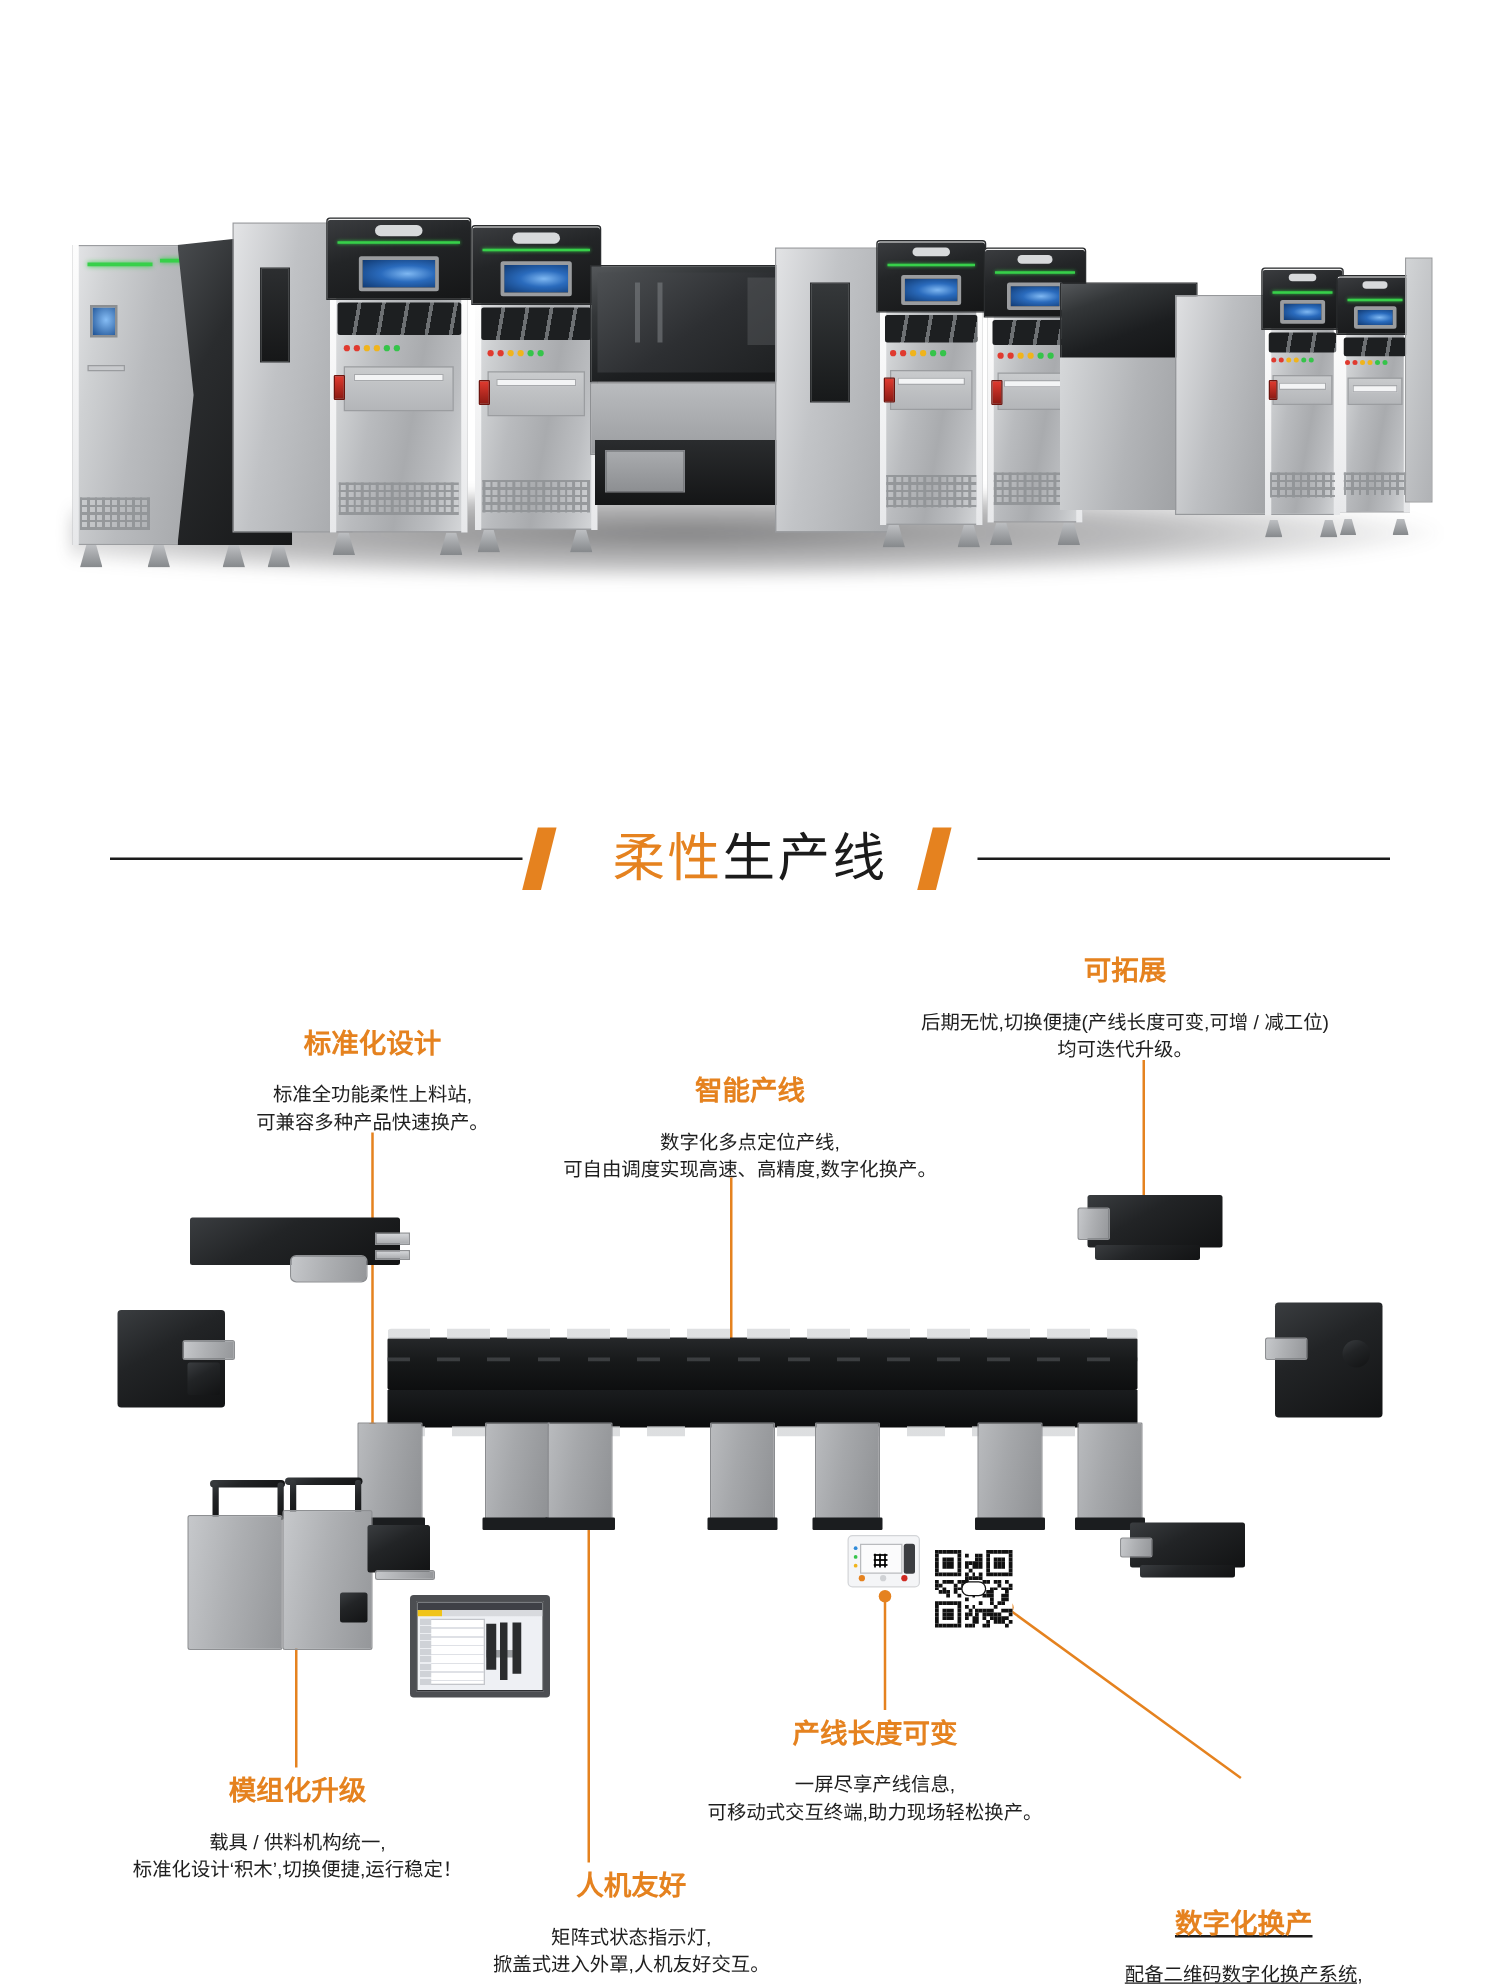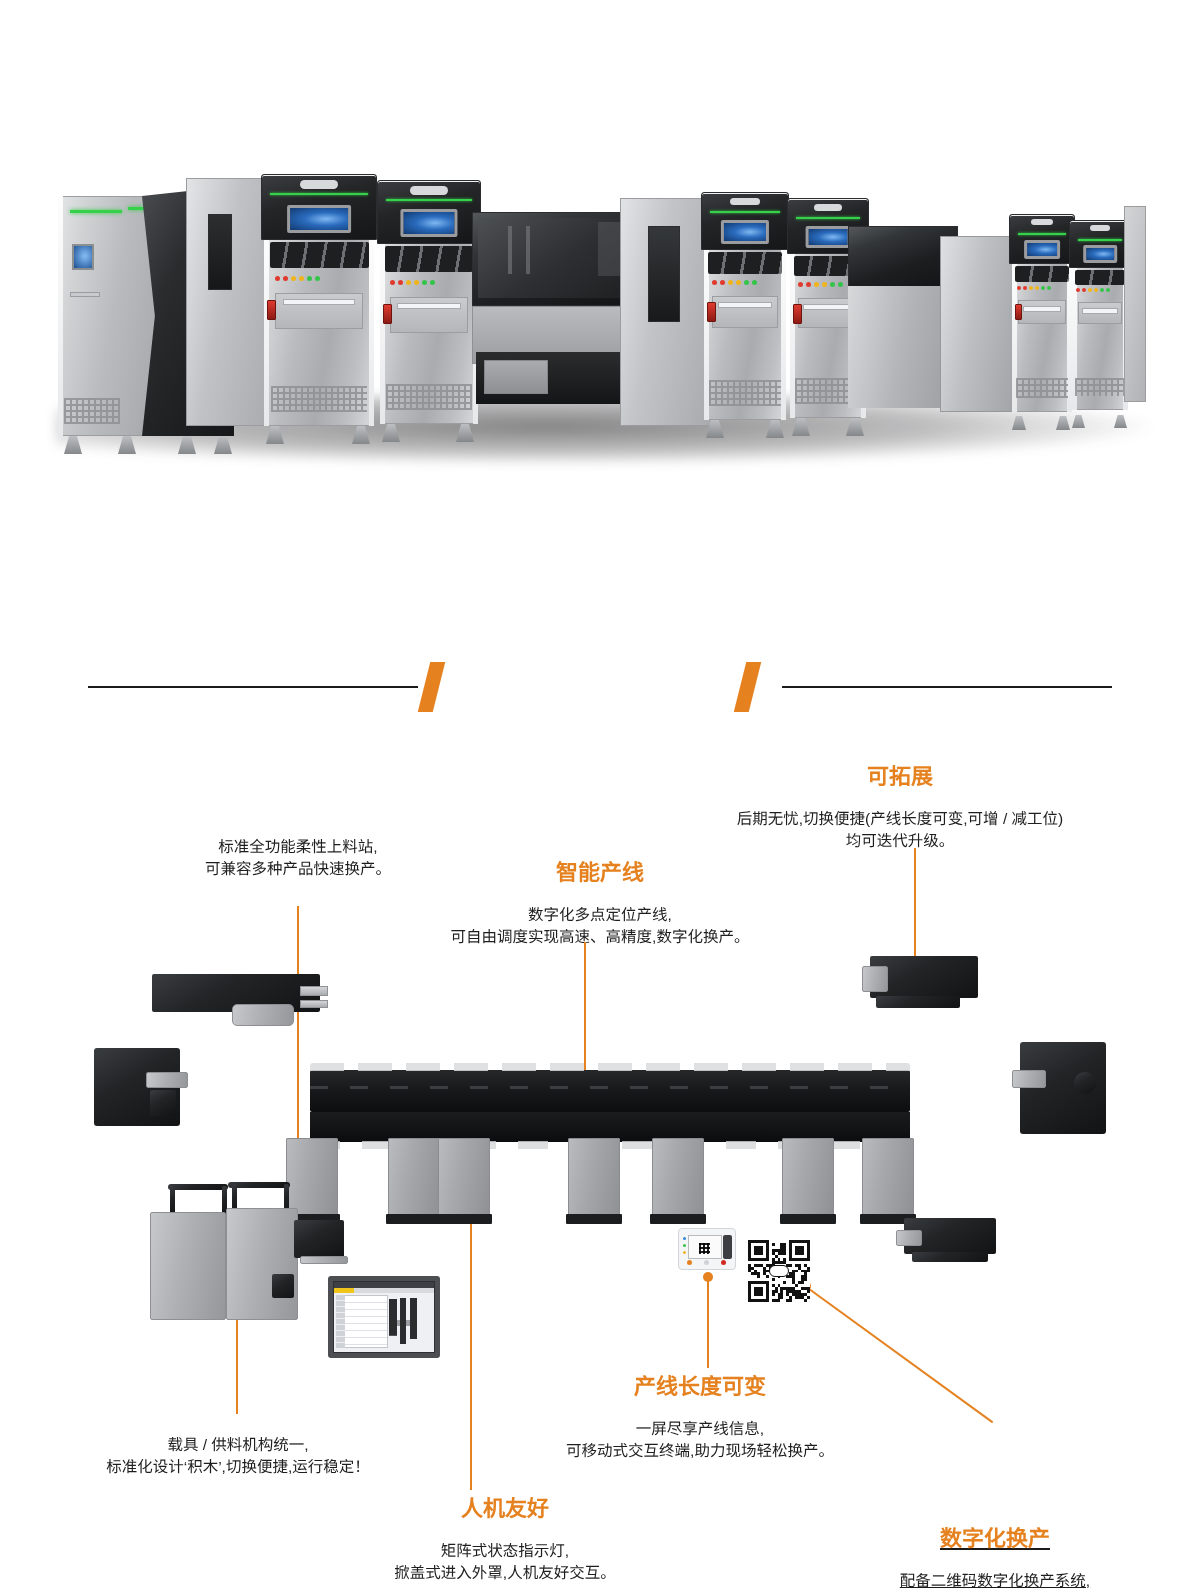--- a/index.html
+++ b/index.html
@@ -466,42 +466,47 @@
       <i style="left:0;width:13px;height:13px;"></i>
         <i style="left:42px;width:13px;height:13px;"></i>
     </div>
   </div>
   <div style="position:absolute;left:1124px;top:206px;width:22px;height:196px;background:linear-gradient(100deg,#d2d4d6,#b0b2b5);border:1px solid #9b9d9f;"></div>
 </div>
 
 <div id="title-band">
   <div class="rule" id="rule-left"></div>
   <div class="slash" id="slash-left"></div>
+  <div id="title-text">
+    <span class="hl">柔性</span><span>生产线</span>
+  </div>
   <div class="slash" id="slash-right"></div>
   <div class="rule" id="rule-right"></div>
 </div>
 
 <div class="callout ca-center" style="left:148px; top:820px; width:300px;">
+  <p class="ttl">标准化设计</p>
   <p class="desc">标准全功能柔性上料站,
 可兼容多种产品快速换产。</p>
 </div>
 
 <div class="callout ca-center" style="left:400px; top:858px; width:400px;">
   <p class="ttl">智能产线</p>
   <p class="desc">数字化多点定位产线,
 可自由调度实现高速、高精度,数字化换产。</p>
 </div>
 
 <div class="callout ca-center" style="left:660px; top:762px; width:480px;">
   <p class="ttl">可拓展</p>
   <p class="desc">后期无忧,切换便捷(产线长度可变,可增 / 减工位)
 均可迭代升级。</p>
 </div>
 
 <div class="callout ca-center" style="left:38px; top:1418px; width:400px;">
+  <p class="ttl">模组化升级</p>
   <p class="desc">载具 / 供料机构统一,
 标准化设计‘积木’,切换便捷,运行稳定！</p>
 </div>
 
 <div class="callout ca-center" style="left:340px; top:1494px; width:330px;">
   <p class="ttl">人机友好</p>
   <p class="desc">矩阵式状态指示灯,
 掀盖式进入外罩,人机友好交互。</p>
 </div>
 

